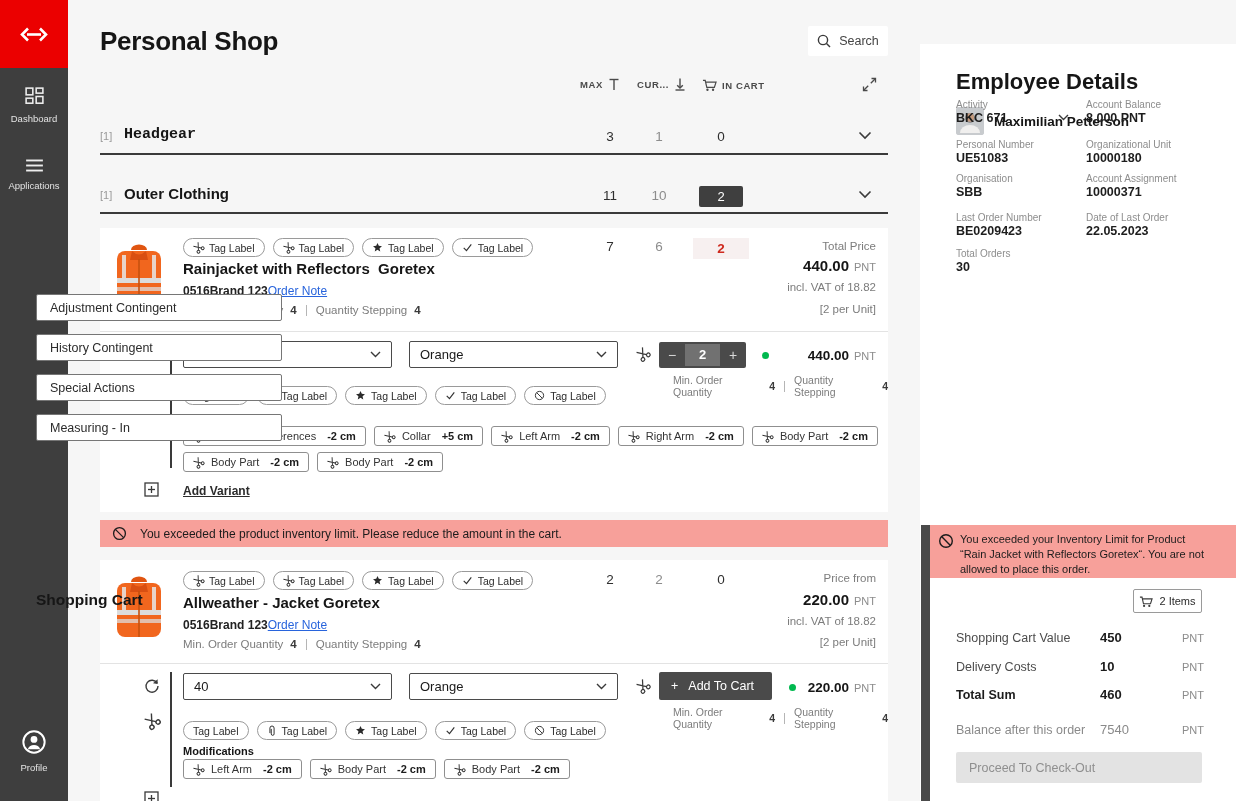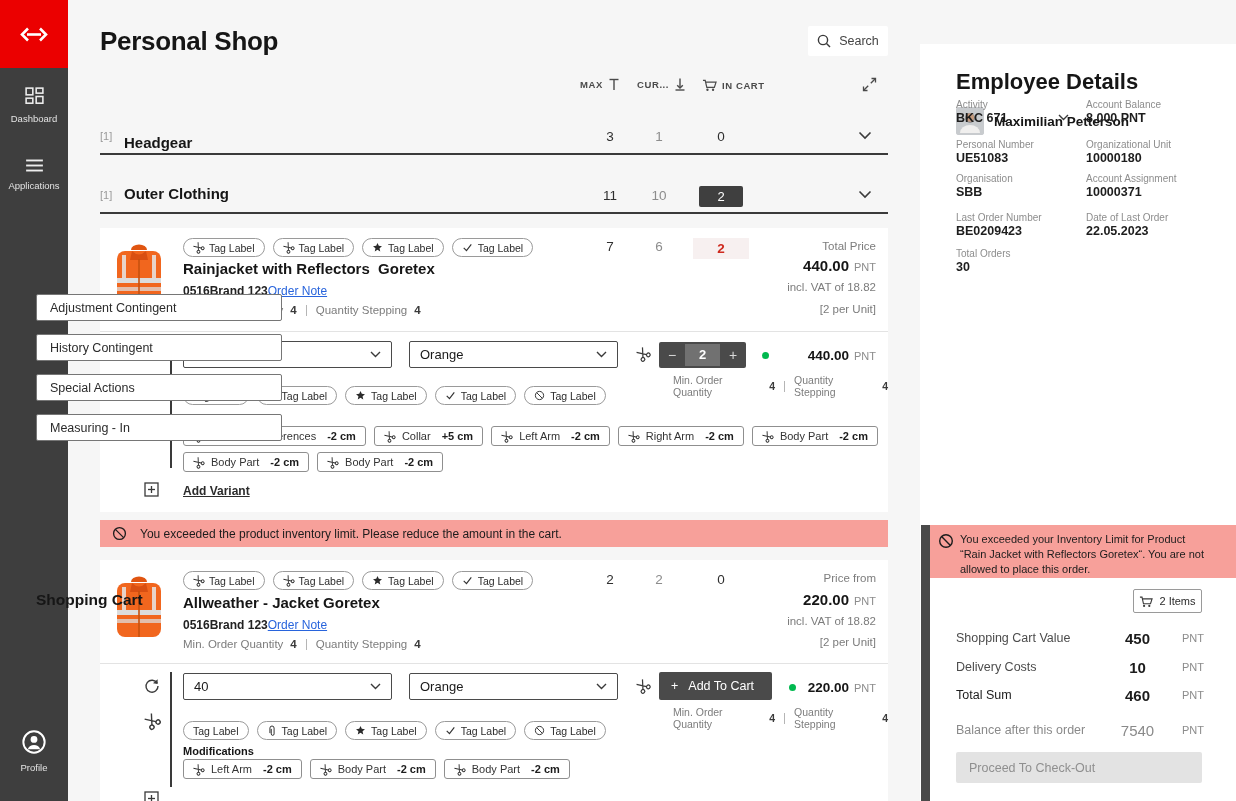--- a/index.html
+++ b/index.html
@@ -68,21 +68,21 @@
   .ename { position:absolute; left:74px; top:70px; font-size:13.5px; font-weight:700; color:#161616; }
   .flabel { position:absolute; font-size:10px; color:#8d8d8d; }
   .fvalue { position:absolute; font-size:12.5px; font-weight:700; color:#1d1d1d; }
   .rbtn { position:absolute; left:36px; width:246px; height:27px; border:1px solid #767676; border-radius:2px; background:#fff; font-size:12.5px; color:#2b2b2b; display:flex; align-items:center; padding-left:13px; cursor:pointer; }
   .darkstrip { position:absolute; left:1px; top:525px; width:9px; height:276px; background:#4A4A4A; }
   .cwarn { position:absolute; left:10px; top:525px; width:306px; height:53px; background:#F7A09A; }
   .cwarn .txt { position:absolute; left:38px; top:7px; width:252px; font-size:11px; line-height:1.38; color:#1c1c1c; }
   .sctitle { position:absolute; left:36px; top:591px; font-size:15.5px; font-weight:700; color:#161616; }
   .itemsbtn { position:absolute; left:1133px; top:589px; width:69px; height:24px; border:1px solid #9a9a9a; border-radius:2px; background:#fff; display:flex; align-items:center; justify-content:center; gap:6px; font-size:11px; color:#2b2b2b; cursor:pointer; }
   .crlabel { position:absolute; left:956px; font-size:12.5px; color:#4c4c4c; }
-  .crval { position:absolute; left:1100px; width:75px; text-align:center; font-size:15px; font-weight:700; color:#1c1c1c; }
+  .crval { position:absolute; left:1100px; width:75px; text-align:left; font-size:13px; font-weight:700; color:#1c1c1c; }
   .crcur { position:absolute; left:1182px; font-size:11px; color:#8c8c8c; }
   .checkout { position:absolute; left:956px; top:752px; width:246px; height:31px; background:#E3E3E3; border-radius:2px; color:#8f8f8f; font-size:12.5px; display:flex; align-items:center; padding-left:13px; cursor:pointer; }
   svg { display:block; }
 </style>
 </head>
 <body>
 
 <div class="app">
 
   <div class="sidebar">
@@ -186,21 +186,21 @@
           <path d="M9.5 1.5 h4 v4"></path>
           <path d="M13 2 L8.8 6.2"></path>
           <path d="M5.5 13.5 h-4 v-4"></path>
           <path d="M2 13 L6.2 8.8"></path>
         </g>
       </svg>
   </div>
 
   <div class="catrow" style="top:118px; height:37px;">
     <span class="catidx" style="left:0; top:12px;">[1]</span>
-    <span class="catname" style="left:24px; top:16px;">Headgear</span>
+    <span class="catname" style="left:24px; top:8px;font-family:Liberation Mono, monospace;">Headgear</span>
     <span class="cc" style="left:482px; top:11px;">3</span>
     <span class="cc gray" style="left:531px; top:11px;">1</span>
     <span class="cc" style="left:593px; top:11px;">0</span>
     <span class="abs" style="left:758px; top:13px;">
         <svg width="14" height="9" viewBox="0 0 14 9">
           <polyline points="1.5,1.5 7,7 12.5,1.5" fill="none" stroke="#3a3a3a" stroke-width="1.6"></polyline>
         </svg>
       </span>
   </div>
 
@@ -822,21 +822,21 @@
   </div>
 
   <span class="crlabel" style="top:631px;">Shopping Cart Value</span>
   <span class="crval" style="top:630px;">450</span>
   <span class="crcur" style="top:632px;">PNT</span>
 
   <span class="crlabel" style="top:660px;">Delivery Costs</span>
   <span class="crval" style="top:659px;">10</span>
   <span class="crcur" style="top:661px;">PNT</span>
 
-  <span class="crlabel" style="top:688px; font-weight:400; color:#1c1c1c;">Total Sum</span>
+  <span class="crlabel" style="top:688px; font-weight:700; color:#1c1c1c;">Total Sum</span>
   <span class="crval" style="top:687px;">460</span>
   <span class="crcur" style="top:689px;">PNT</span>
 
   <span class="crlabel" style="top:723px; color:#8a8a8a;">Balance after this order</span>
   <span class="crval" style="top:722px; font-weight:400; color:#8a8a8a;">7540</span>
   <span class="crcur" style="top:724px;">PNT</span>
 
   <div class="checkout">
       <span>Proceed To Check-Out</span>
     </div>

